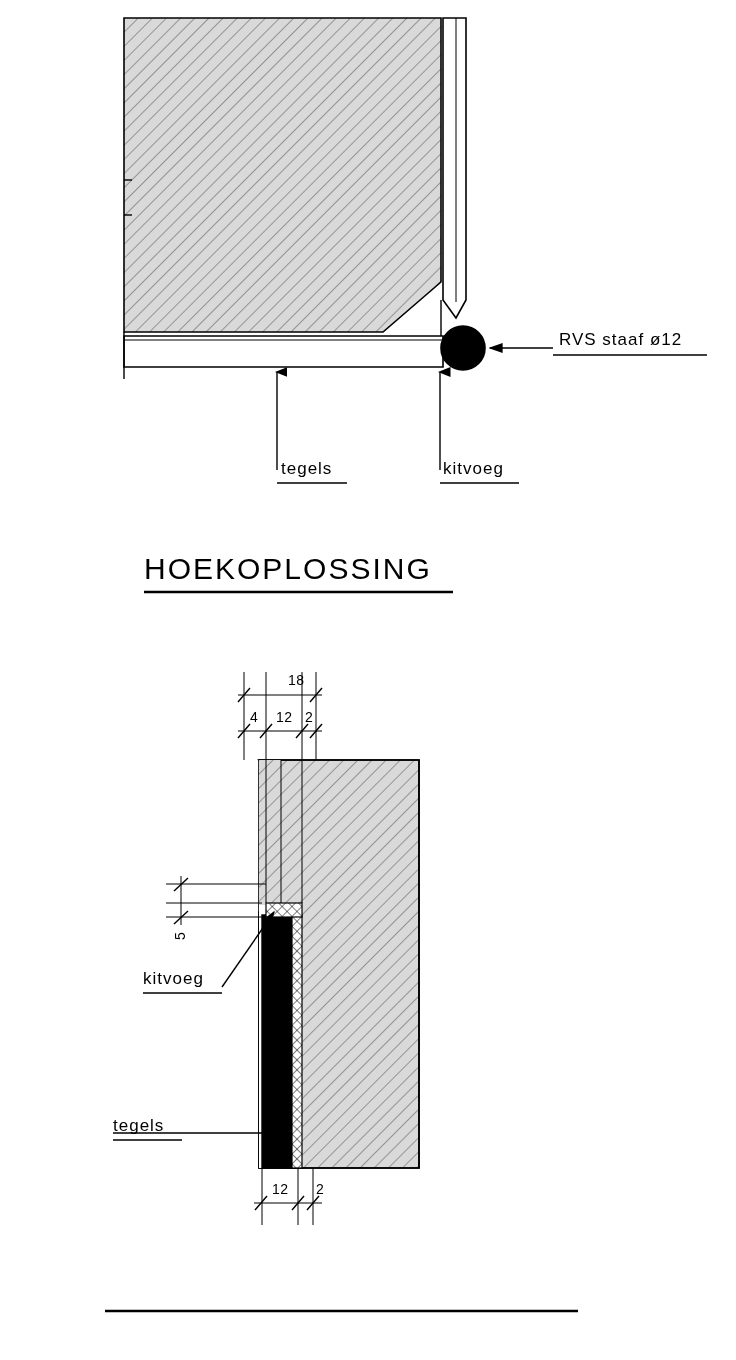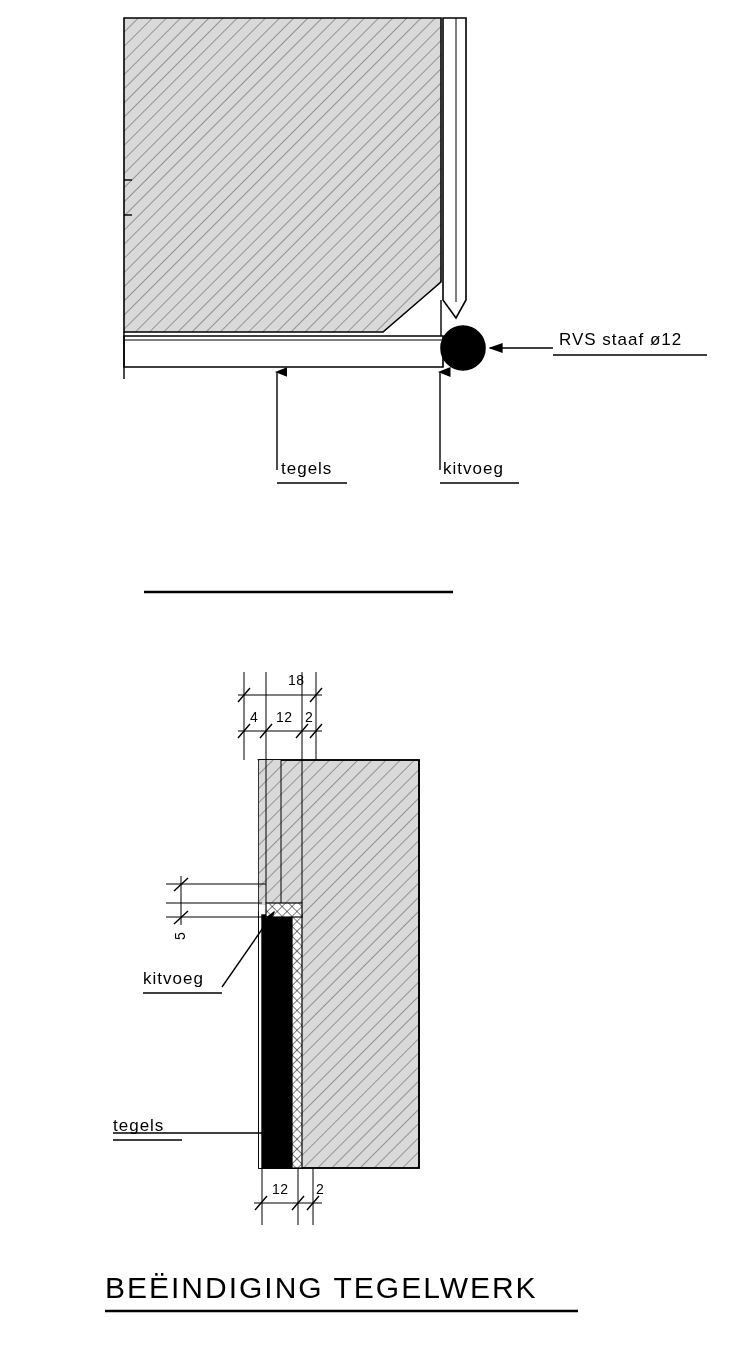--- a/index.html
+++ b/index.html
@@ -161,34 +161,34 @@
 
     <line x1="105" y1="1311" x2="578" y2="1311" stroke="#000" stroke-width="2.4"></line>
   </svg>
 
   <div class="lbl lbl-note" style="left:559px; top:330px;">RVS staaf ø12</div>
 
   <div class="lbl lbl-note" style="left:281px; top:459px;">tegels</div>
 
   <div class="lbl lbl-note" style="left:443px; top:459px;">kitvoeg</div>
 
+  <div class="title" style="left:144px; top:552px;">HOEKOPLOSSING</div>
 
   <div class="lbl lbl-dim" style="left:288px; top:672px;">18</div>
 
   <div class="lbl lbl-dim" style="left:250px; top:709px;">4</div>
 
   <div class="lbl lbl-dim" style="left:276px; top:709px;">12</div>
 
   <div class="lbl lbl-dim" style="left:305px; top:709px;">2</div>
 
   <div class="lbl lbl-dim rot" style="left:172px; top:940px;">5</div>
 
   <div class="lbl lbl-note" style="left:143px; top:969px;">kitvoeg</div>
 
   <div class="lbl lbl-note" style="left:113px; top:1116px;">tegels</div>
 
   <div class="lbl lbl-dim" style="left:272px; top:1181px;">12</div>
 
   <div class="lbl lbl-dim" style="left:316px; top:1181px;">2</div>
 
-  <div class="title" style="left:105px; top:1271px;">BEËINDIGING TEGELWERK</div>
 
 </div>
 
 </body></html>

